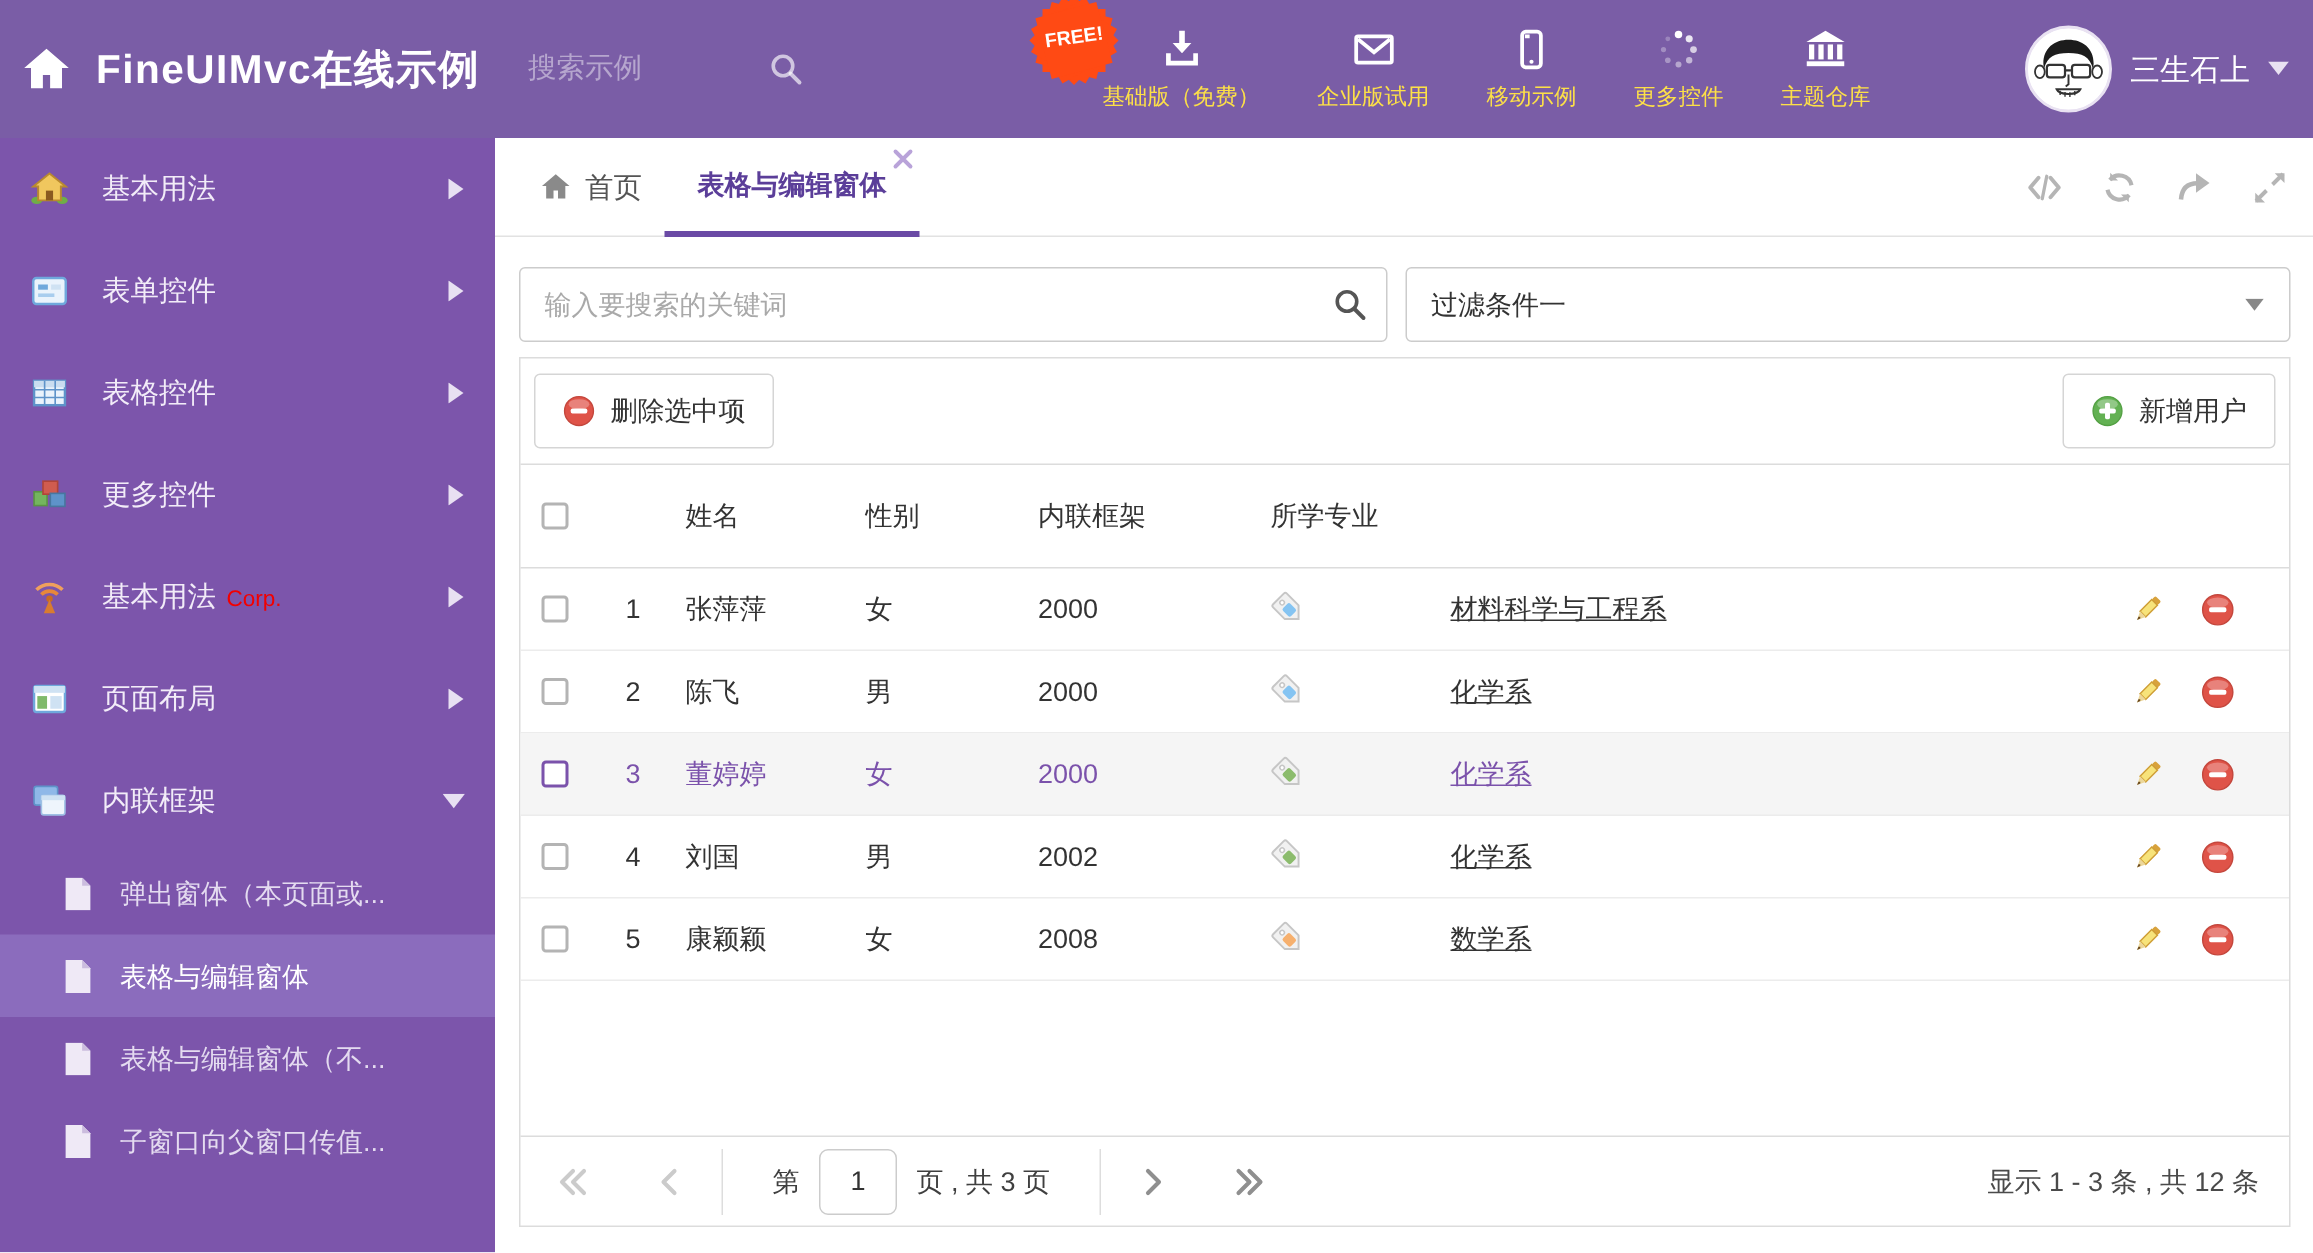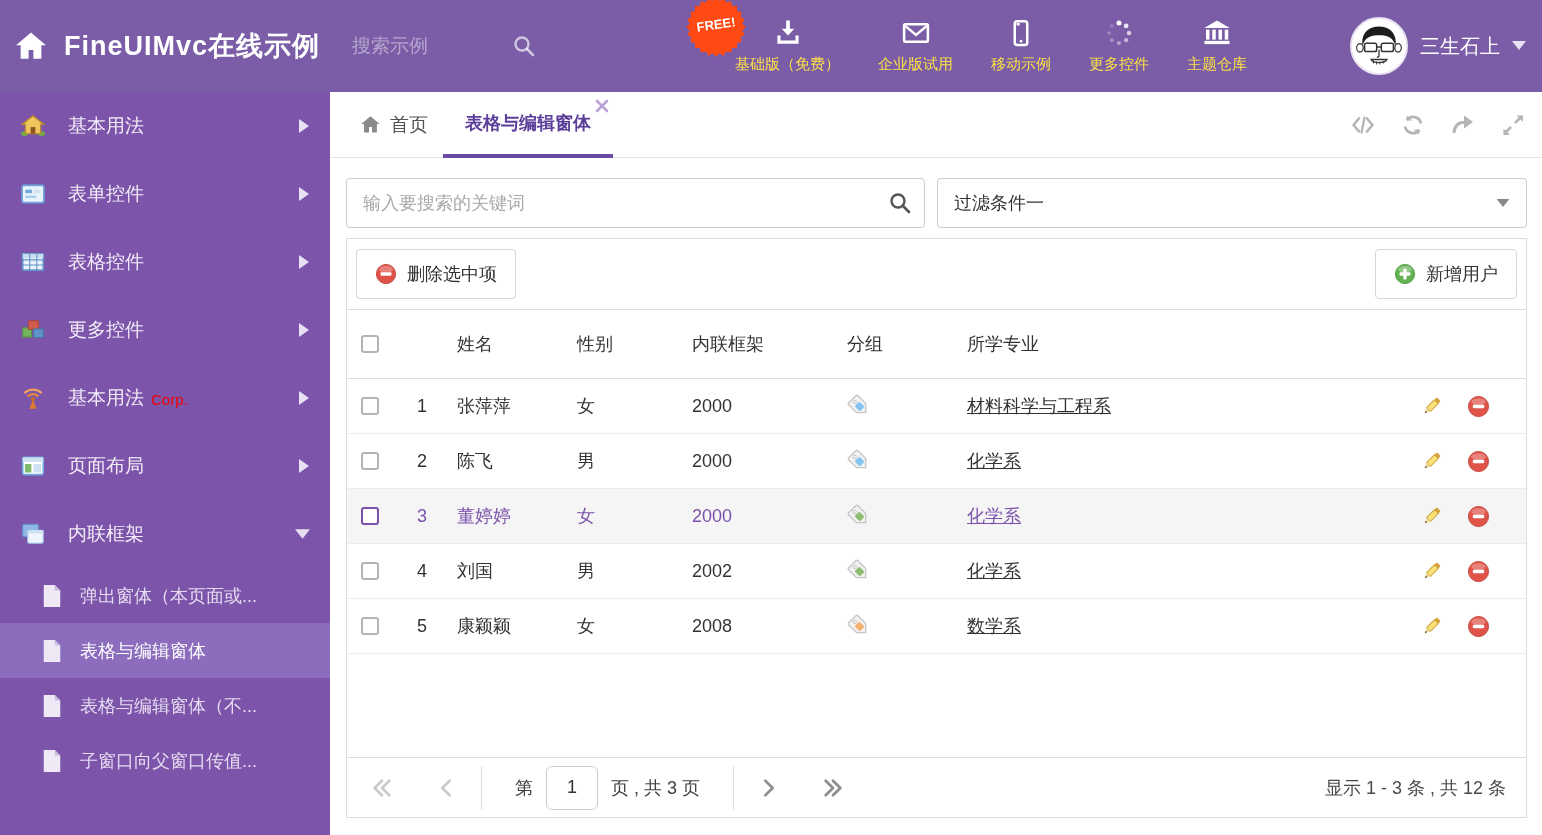--- a/index.html
+++ b/index.html
@@ -445,21 +445,20 @@
       </div>
 
       <div class="gridhead">
         <div class="cell c-check">
             <span class="cb"></span>
           </div>
         <div class="cell c-num"></div>
         <div class="cell c-name">姓名</div>
         <div class="cell c-gender">性别</div>
         <div class="cell c-year">内联框架</div>
-        <div class="cell c-group">分组</div>
         <div class="cell c-major">所学专业</div>
         <div class="cell c-actions"></div>
       </div>
 
       <div class="trow">
         <div class="cell c-check">
             <span class="cb"></span>
           </div>
         <div class="cell c-num">1</div>
         <div class="cell c-name">张萍萍</div>

